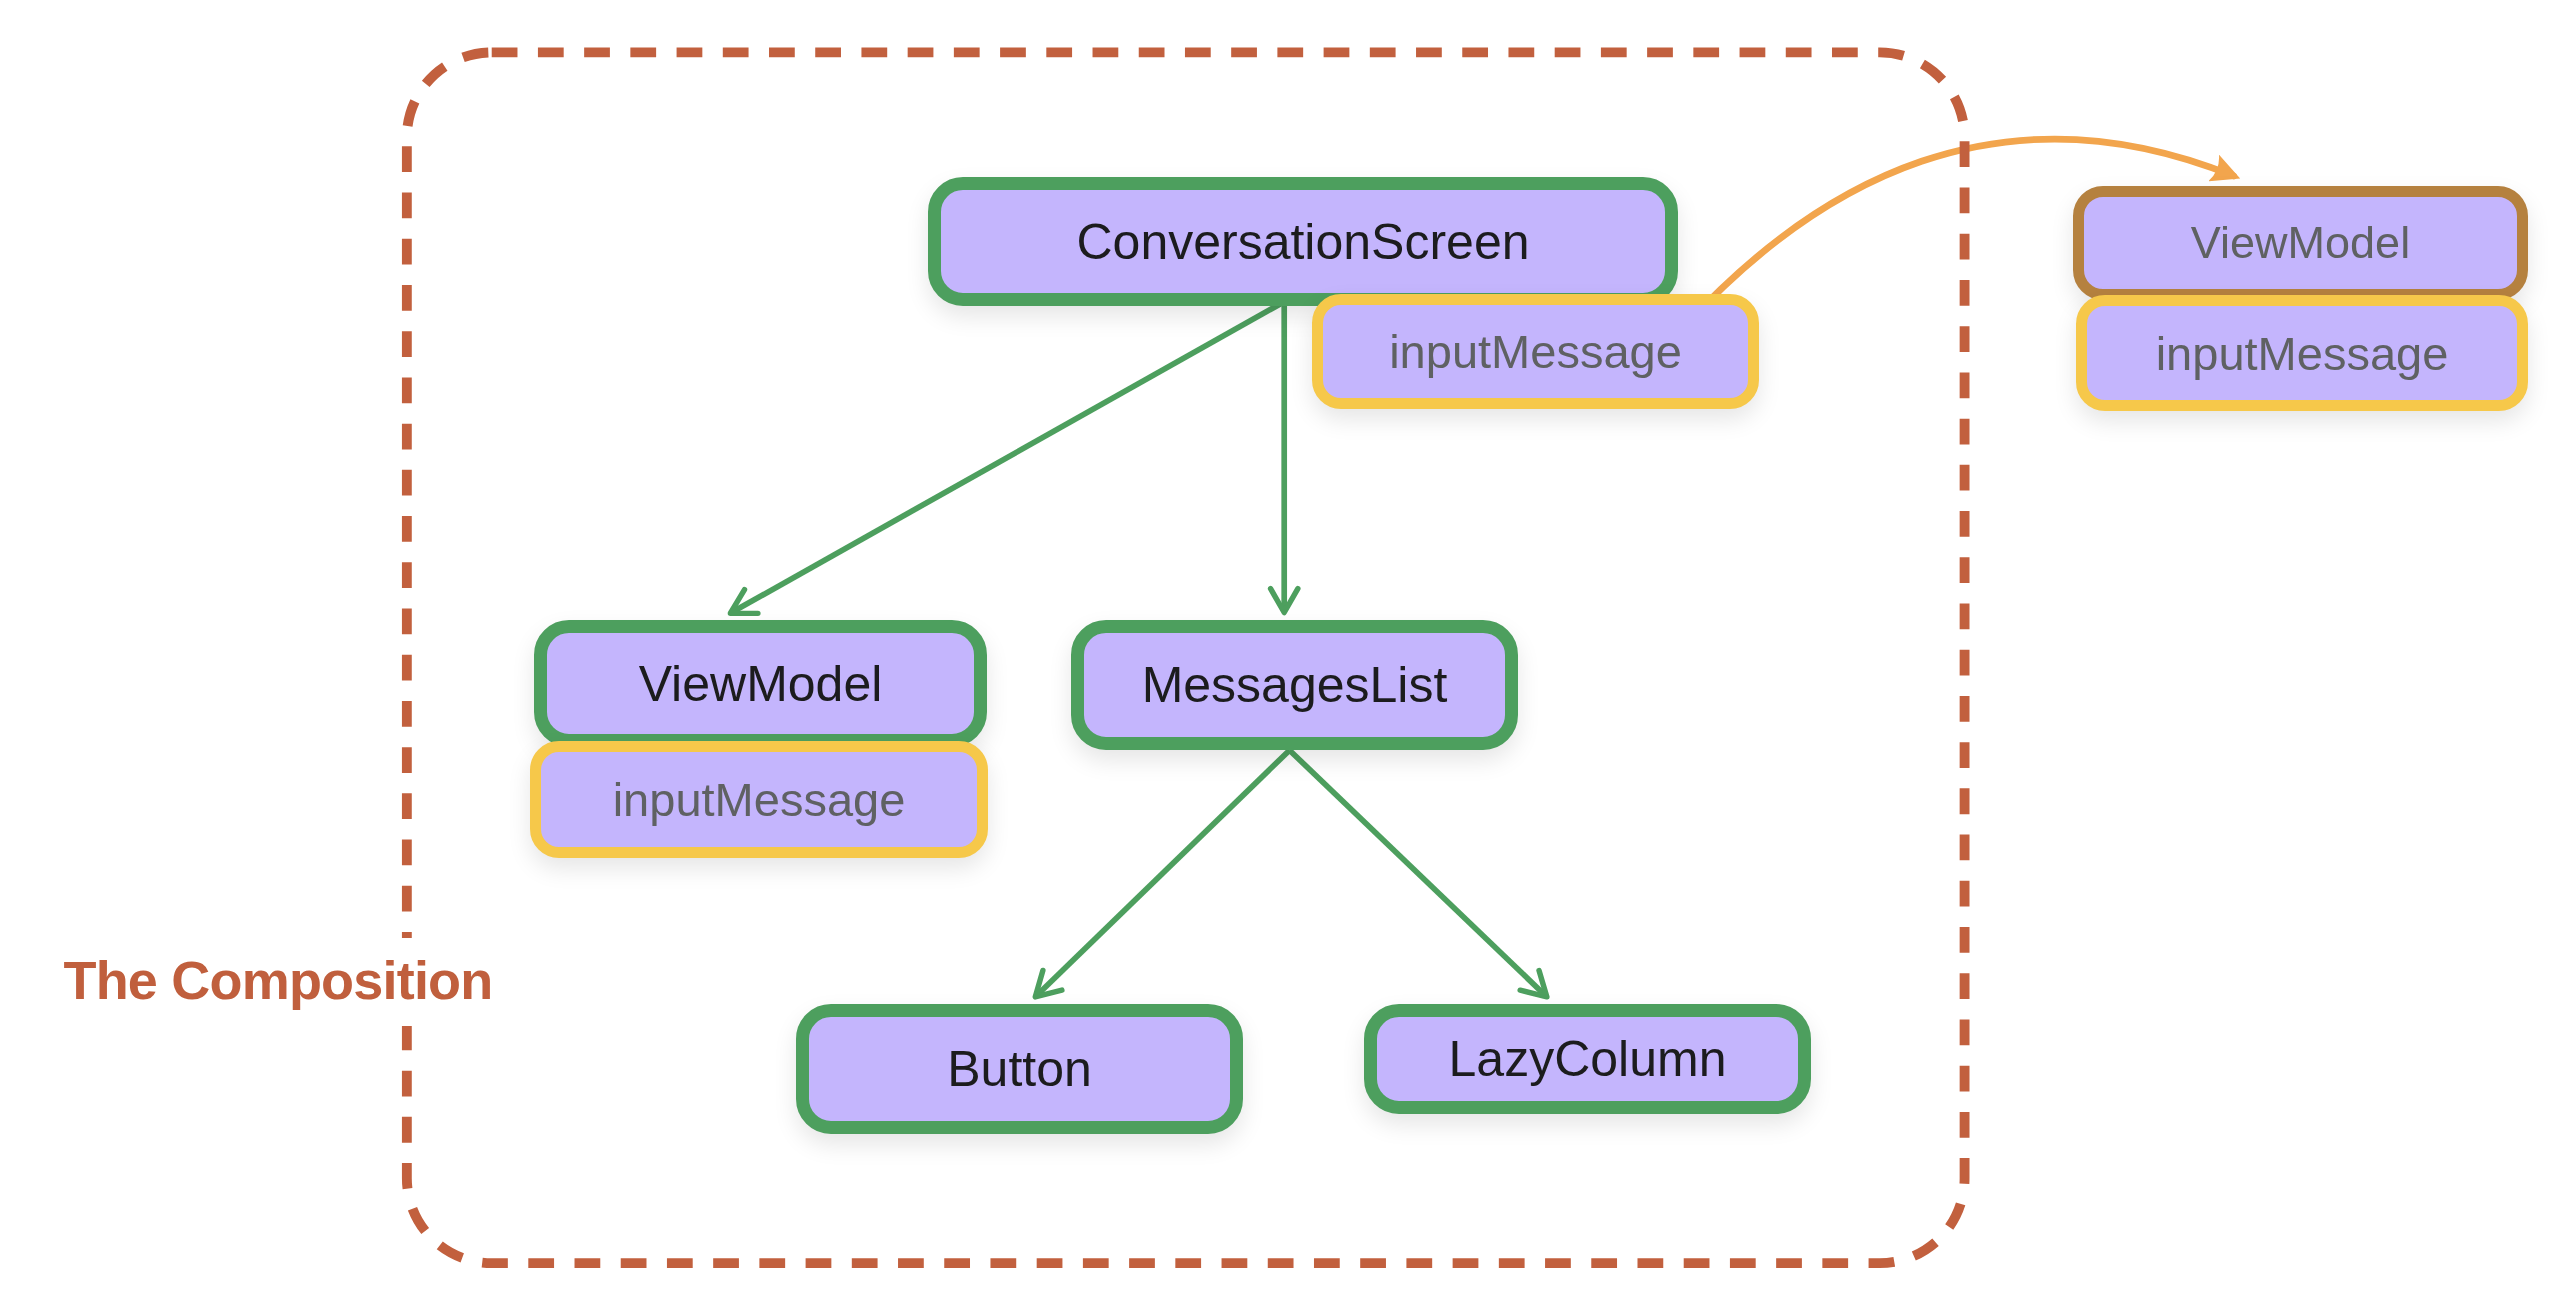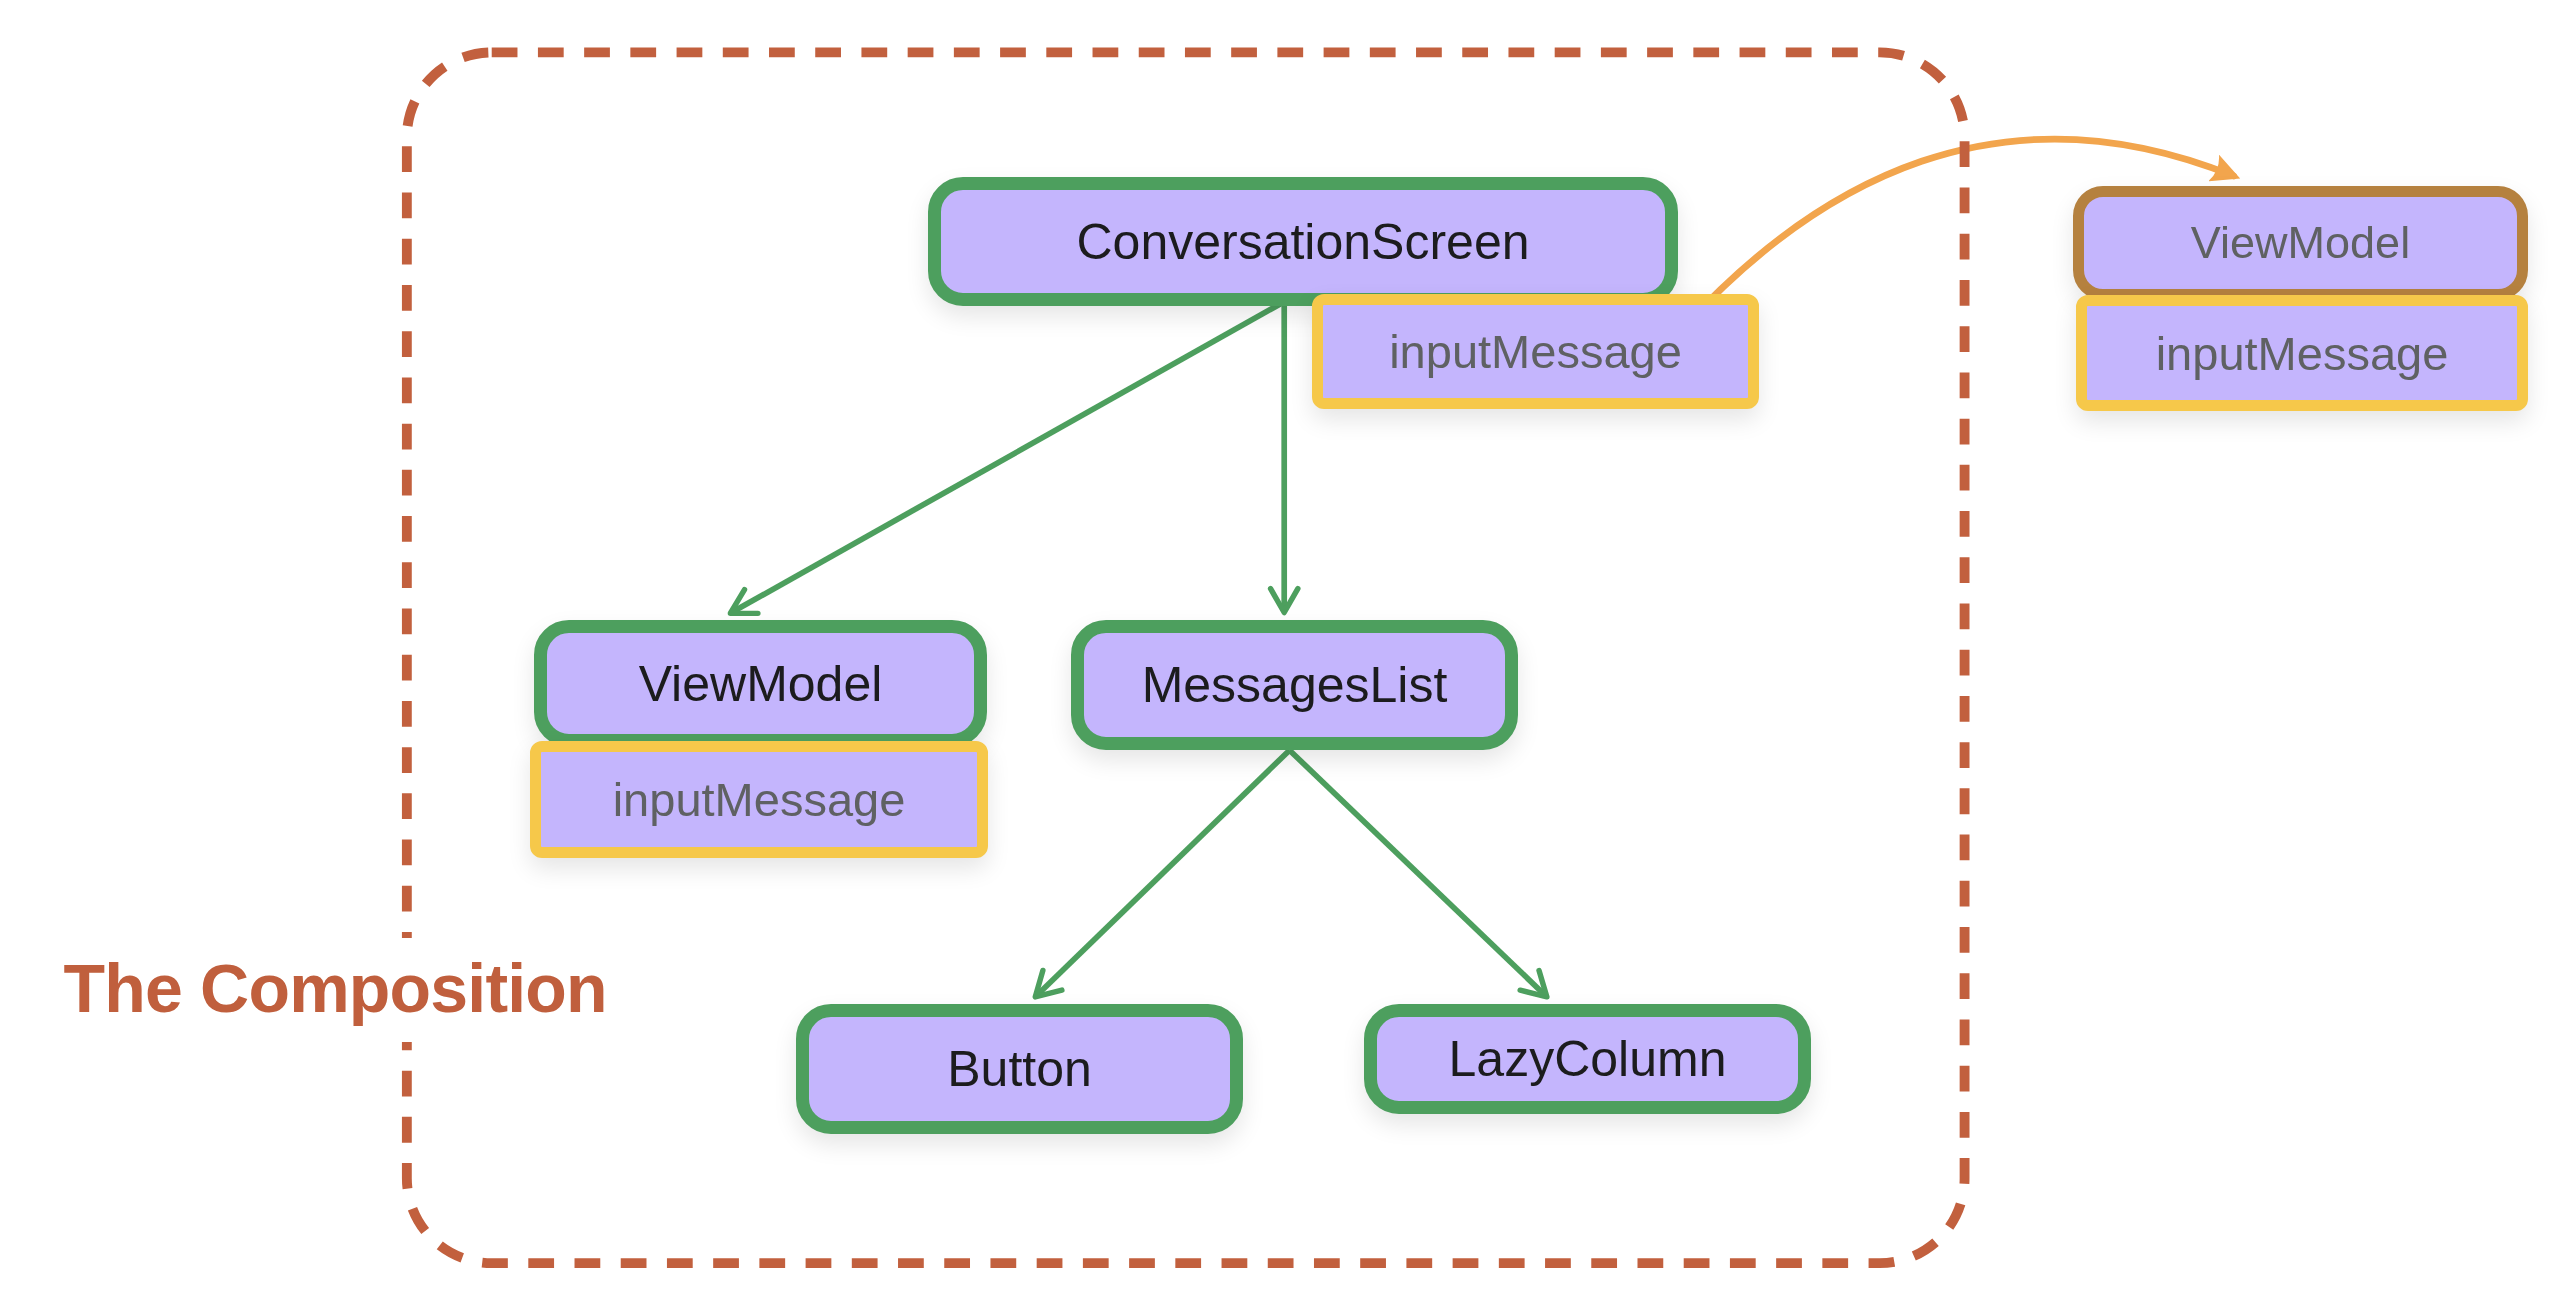--- a/index.html
+++ b/index.html
@@ -31,21 +31,21 @@
     box-shadow: 0 10.6px 23px rgba(0,0,0,0.10);
   }
   .node--component {
     border: 13.6px solid #4d9f5e;
     border-radius: 35px;
     color: #1c1c1e;
     font-size: 50px;
   }
   .node--state {
     border: 11.4px solid #f6c84a;
-    border-radius: 12px;
+    border-radius: 29px;
     color: #5f6163;
     font-size: 47px;
   }
   .node--viewmodel {
     border: 11.4px solid #b5813f;
     border-radius: 30px;
     color: #5f6163;
     font-size: 45px;
   }
   .node span { white-space: nowrap; }
@@ -61,21 +61,21 @@
   #view-model          { left: 2073px; top: 186px;  width: 455px; height: 114px; align-items: center; }
   #vm-state            { left: 2076px; top: 295px;  width: 452px; height: 116px; }
 
   #composition-title {
     position: absolute;
     left: 59px;
     top: 938px;
     padding: 10.6px 19.7px 15px 4.5px;
     background: #ffffff;
     color: #c05f3d;
-    font-size: 68px;
+    font-size: 54px;
     font-weight: bold;
     letter-spacing: -0.8px;
     white-space: nowrap;
     z-index: 4;
   }
 </style>
 </head>
 <body>
 
 <div id="canvas">

